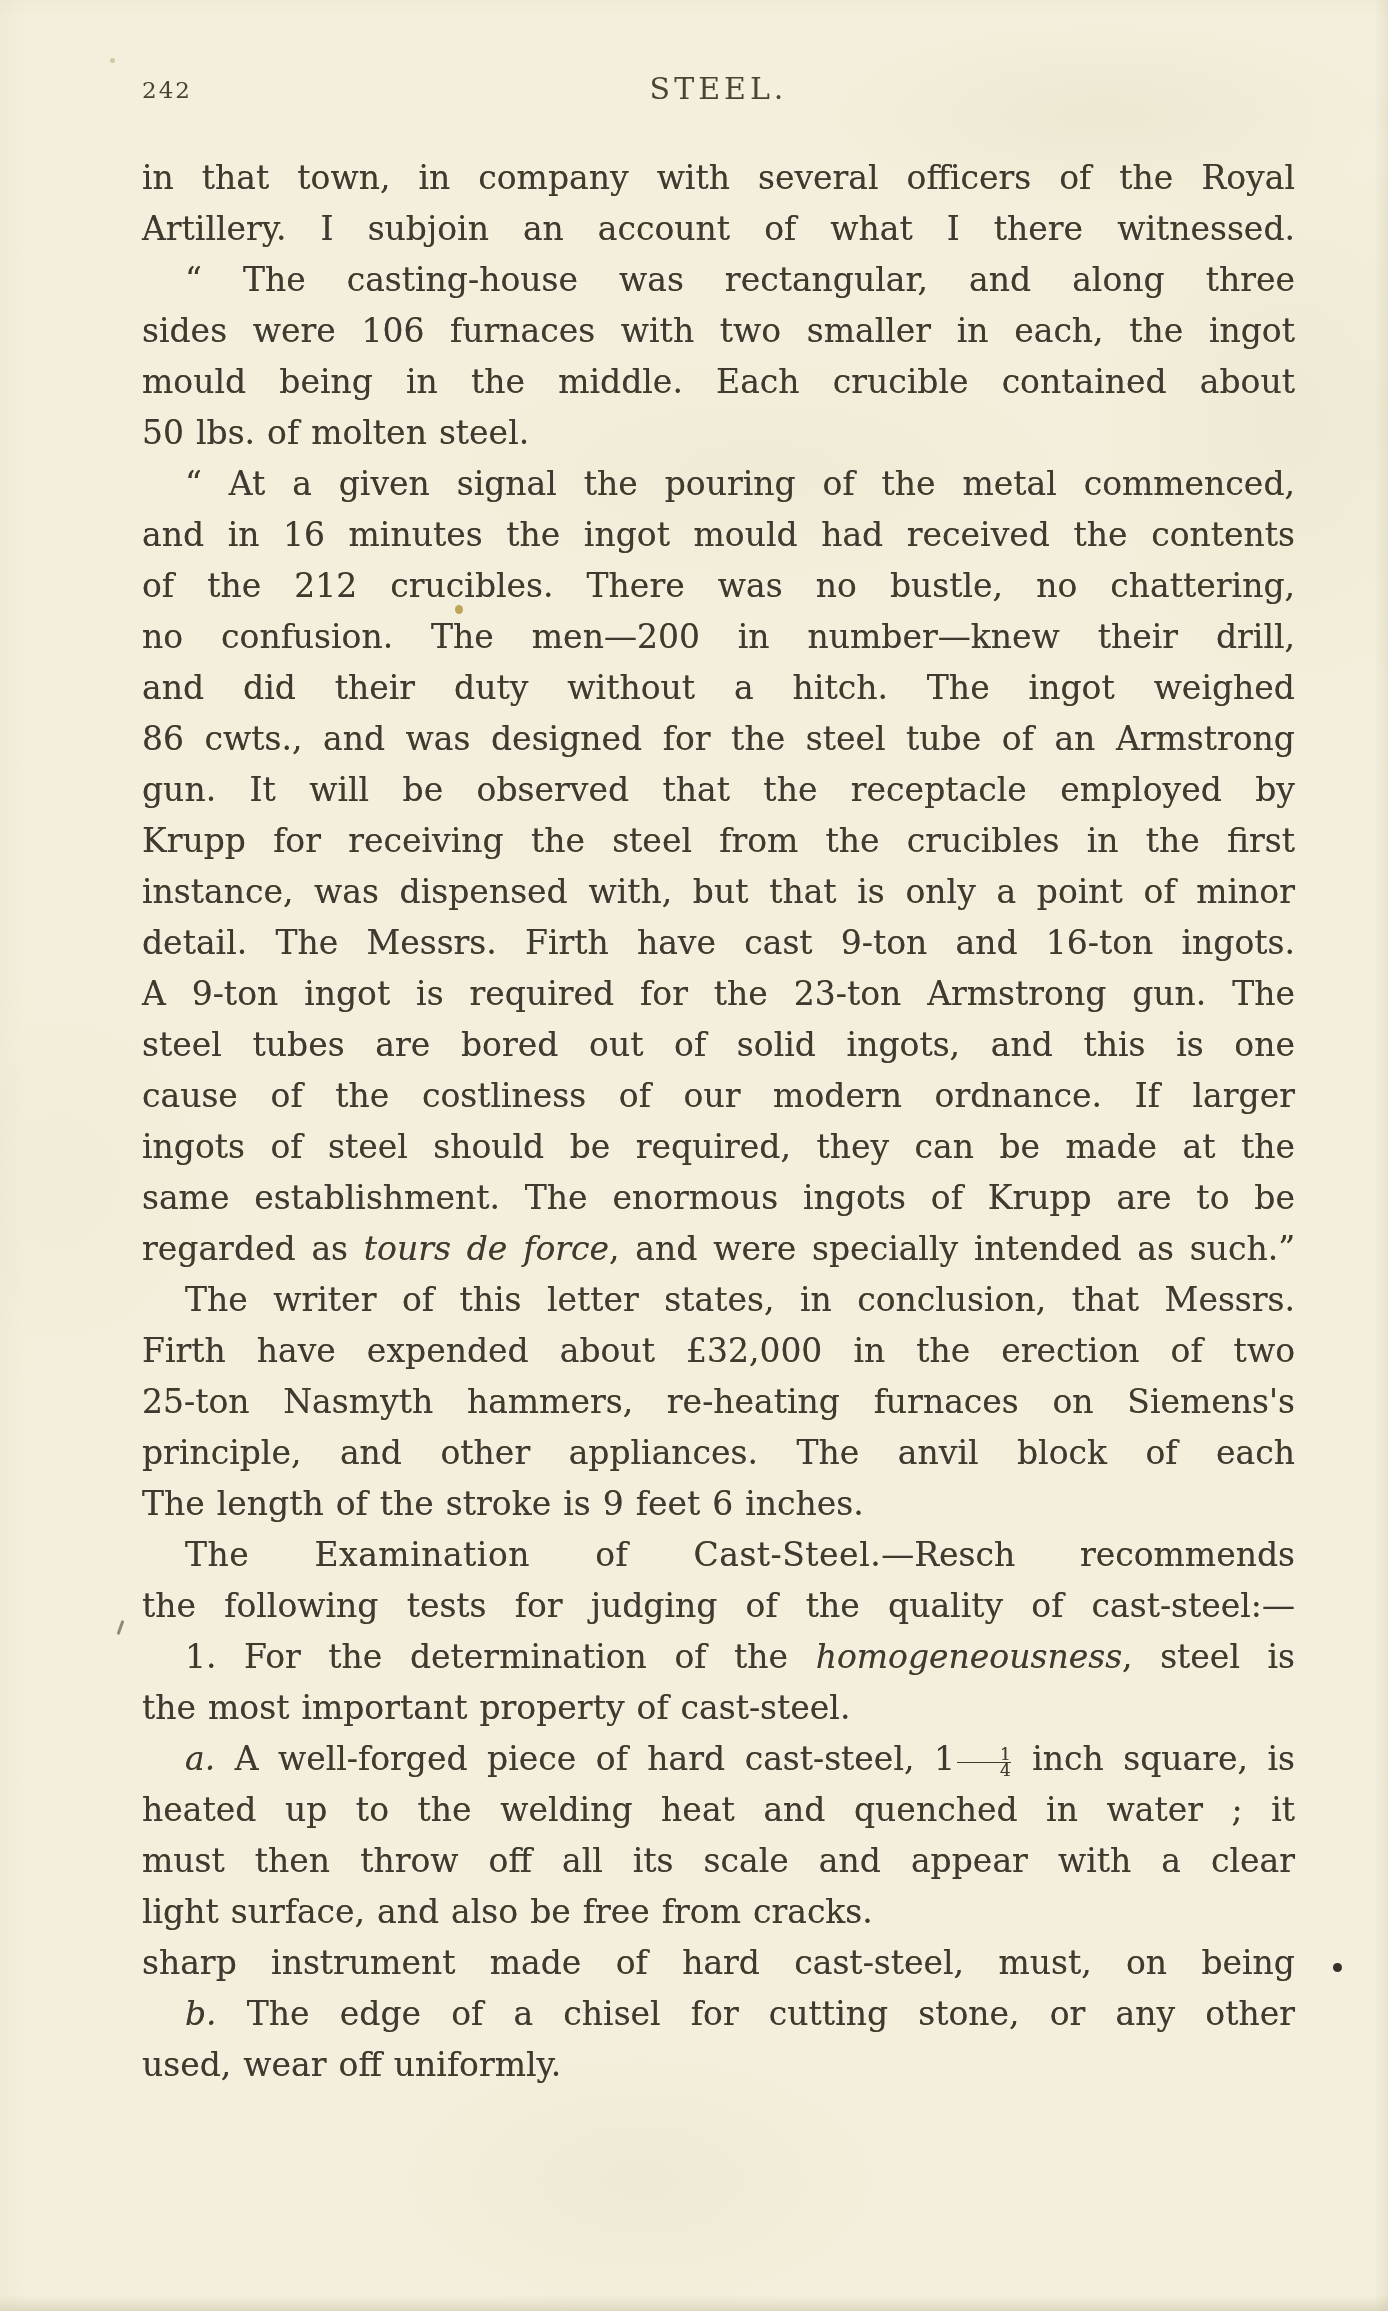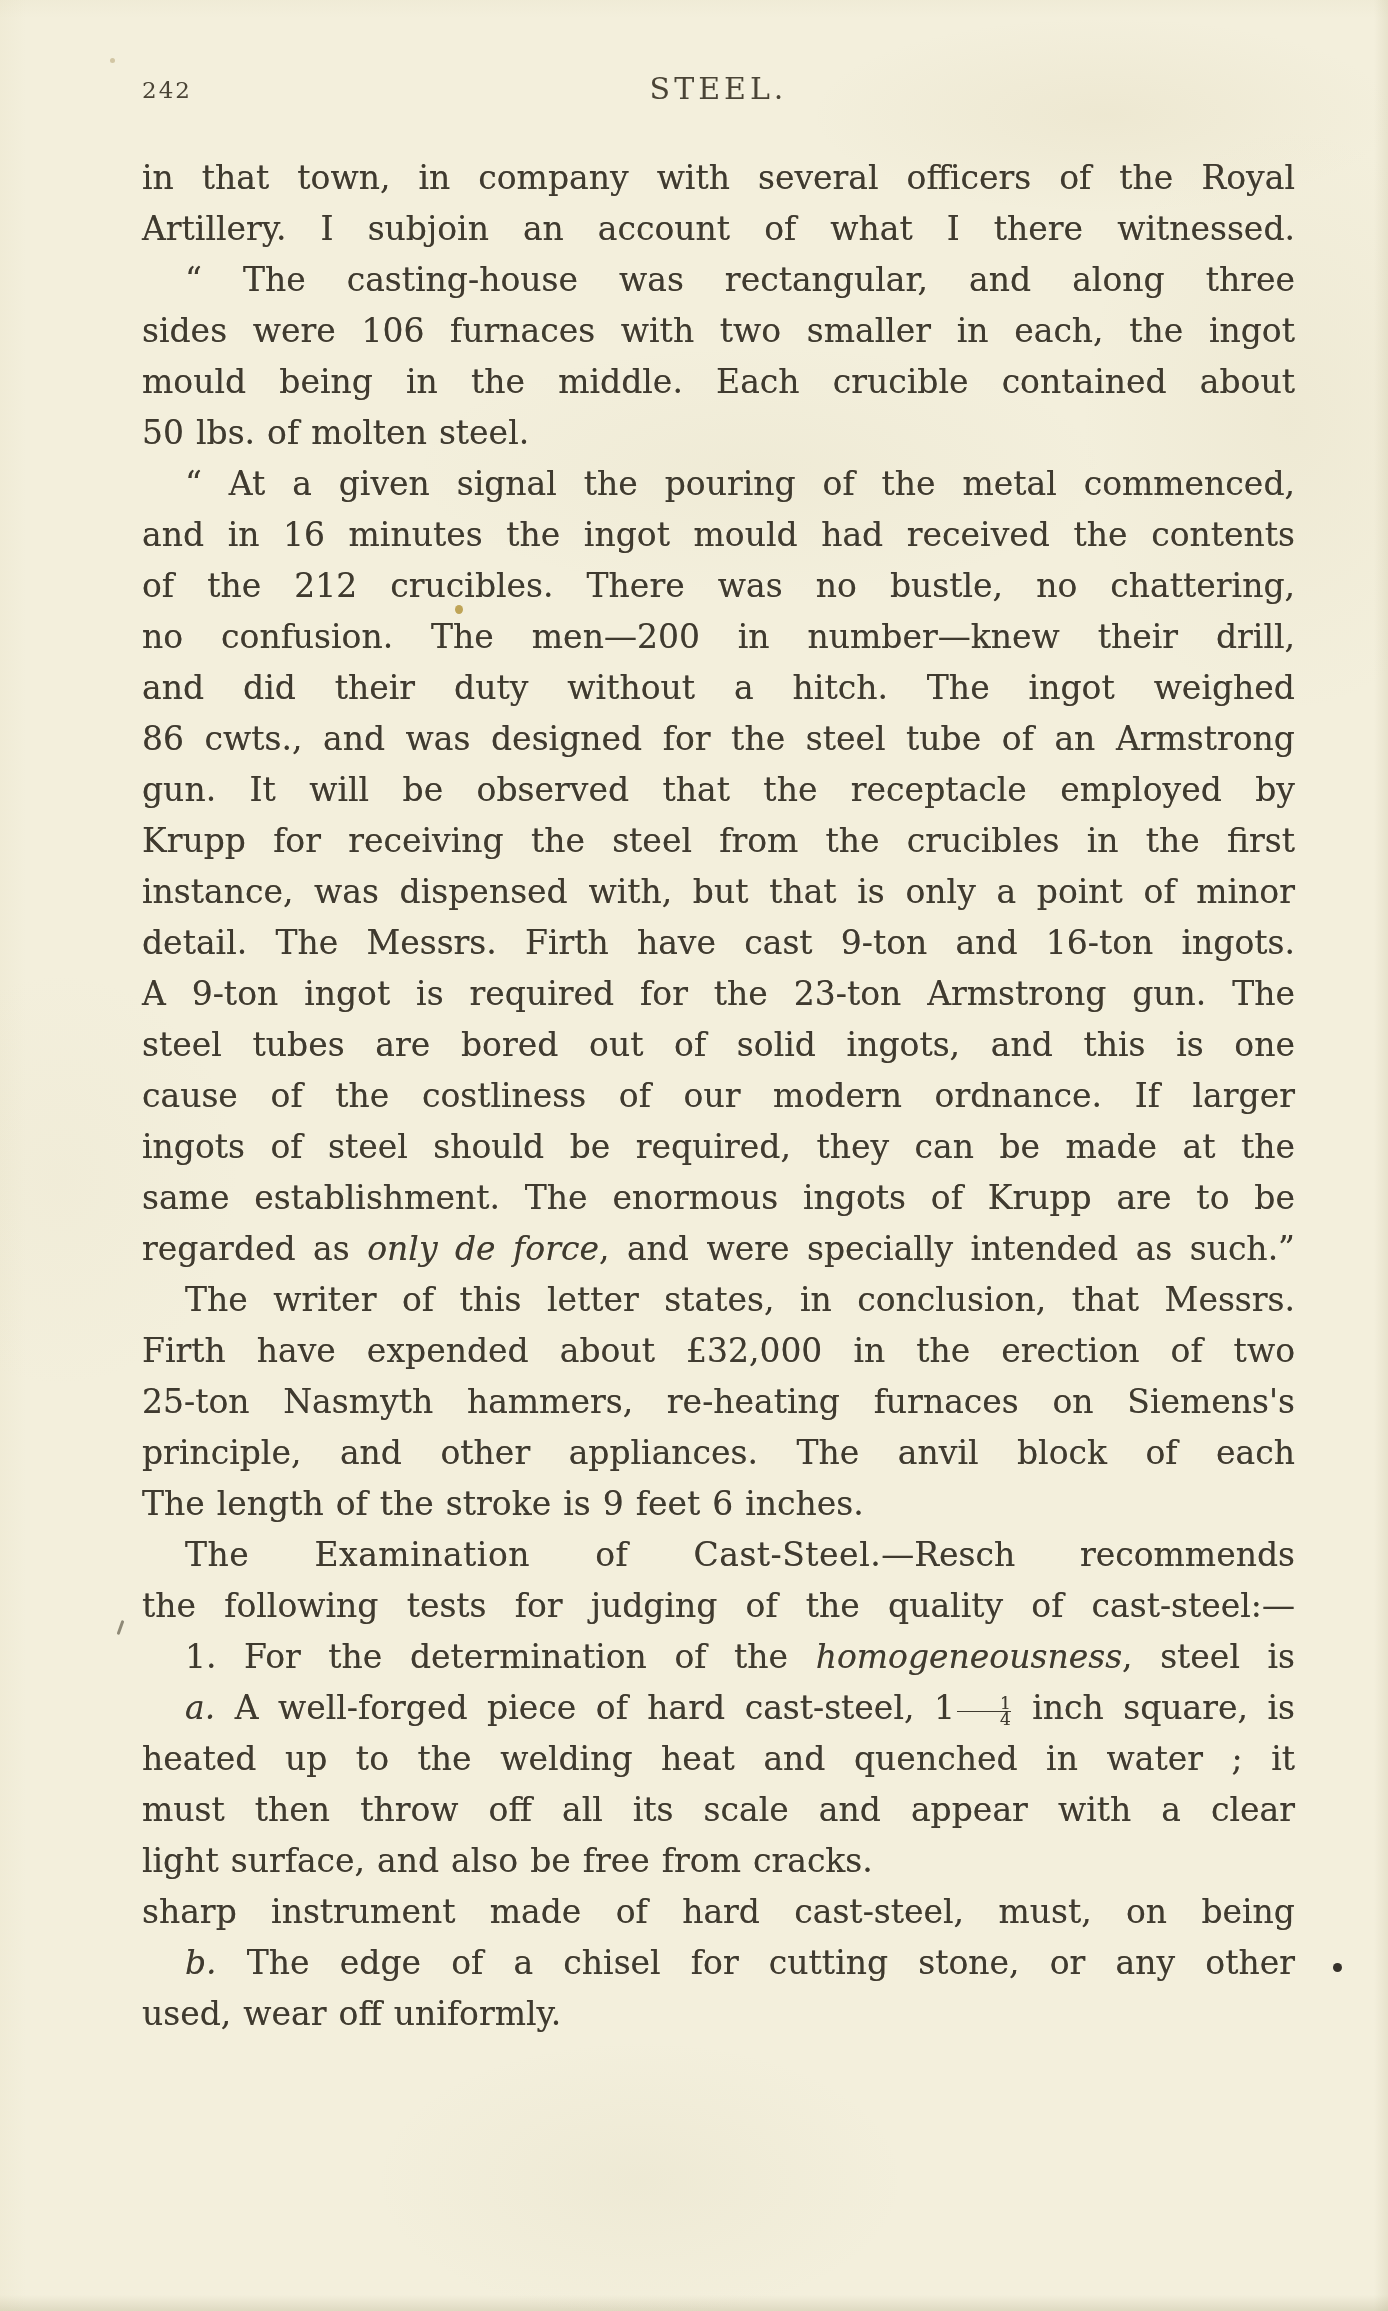--- a/index.html
+++ b/index.html
@@ -102,29 +102,30 @@
     <div class="line"><span class="seg">86 cwts., and was designed for the steel tube of an Armstrong</span></div>
     <div class="line"><span class="seg">gun.  It will be observed that the receptacle employed by</span></div>
     <div class="line"><span class="seg">Krupp for receiving the steel from the crucibles in the first</span></div>
     <div class="line"><span class="seg">instance, was dispensed with, but that is only a point of minor</span></div>
     <div class="line"><span class="seg">detail.  The Messrs. Firth have cast 9-ton and 16-ton ingots.</span></div>
     <div class="line"><span class="seg">A 9-ton ingot is required for the 23-ton Armstrong gun.  The</span></div>
     <div class="line"><span class="seg">steel tubes are bored out of solid ingots, and this is one</span></div>
     <div class="line"><span class="seg">cause of the costliness of our modern ordnance.  If larger</span></div>
     <div class="line"><span class="seg">ingots of steel should be required, they can be made at the</span></div>
     <div class="line"><span class="seg">same establishment.  The enormous ingots of Krupp are to be</span></div>
-    <div class="line"><span class="seg">regarded as </span><span class="seg i">only de force</span><span class="seg">, and were specially intended as such.”</span></div>
+    <div class="line"><span class="seg">regarded as </span><span class="seg i">tours de force</span><span class="seg">, and were specially intended as such.”</span></div>
     <div class="line indent"><span class="seg">The writer of this letter states, in conclusion, that Messrs.</span></div>
     <div class="line"><span class="seg">Firth have expended about £32,000 in the erection of two</span></div>
     <div class="line"><span class="seg">25-ton Nasmyth hammers, re-heating furnaces on Siemens's</span></div>
     <div class="line"><span class="seg">principle, and other appliances.  The anvil block of each</span></div>
     <div class="line last"><span class="seg">The length of the stroke is 9 feet 6 inches.</span></div>
     <div class="line indent"><span class="seg b">The Examination of Cast-Steel.</span><span class="seg">—Resch recommends</span></div>
     <div class="line"><span class="seg">the following tests for judging of the quality of cast-steel:—</span></div>
     <div class="line indent"><span class="seg">1. For the determination of the </span><span class="seg i">homogeneousness</span><span class="seg">, steel is</span></div>
+    <div class="line last"><span class="seg">the most important property of cast-steel.</span></div>
     <div class="line indent"><span class="seg i">a.</span><span class="seg"> A well-forged piece of hard cast-steel, 1</span><span class="frac seg"><span class="num">1</span><span class="den">4</span></span><span class="seg"> inch square, is</span></div>
     <div class="line"><span class="seg">heated up to the welding heat and quenched in water ; it</span></div>
     <div class="line"><span class="seg">must then throw off all its scale and appear with a clear</span></div>
     <div class="line last"><span class="seg">light surface, and also be free from cracks.</span></div>
     <div class="line"><span class="seg">sharp instrument made of hard cast-steel, must, on being</span></div>
     <div class="line indent"><span class="seg i">b.</span><span class="seg"> The edge of a chisel for cutting stone, or any other</span></div>
     <div class="line last"><span class="seg">used, wear off uniformly.</span></div>
   </div>
 
 <div class="speck-top"></div>

